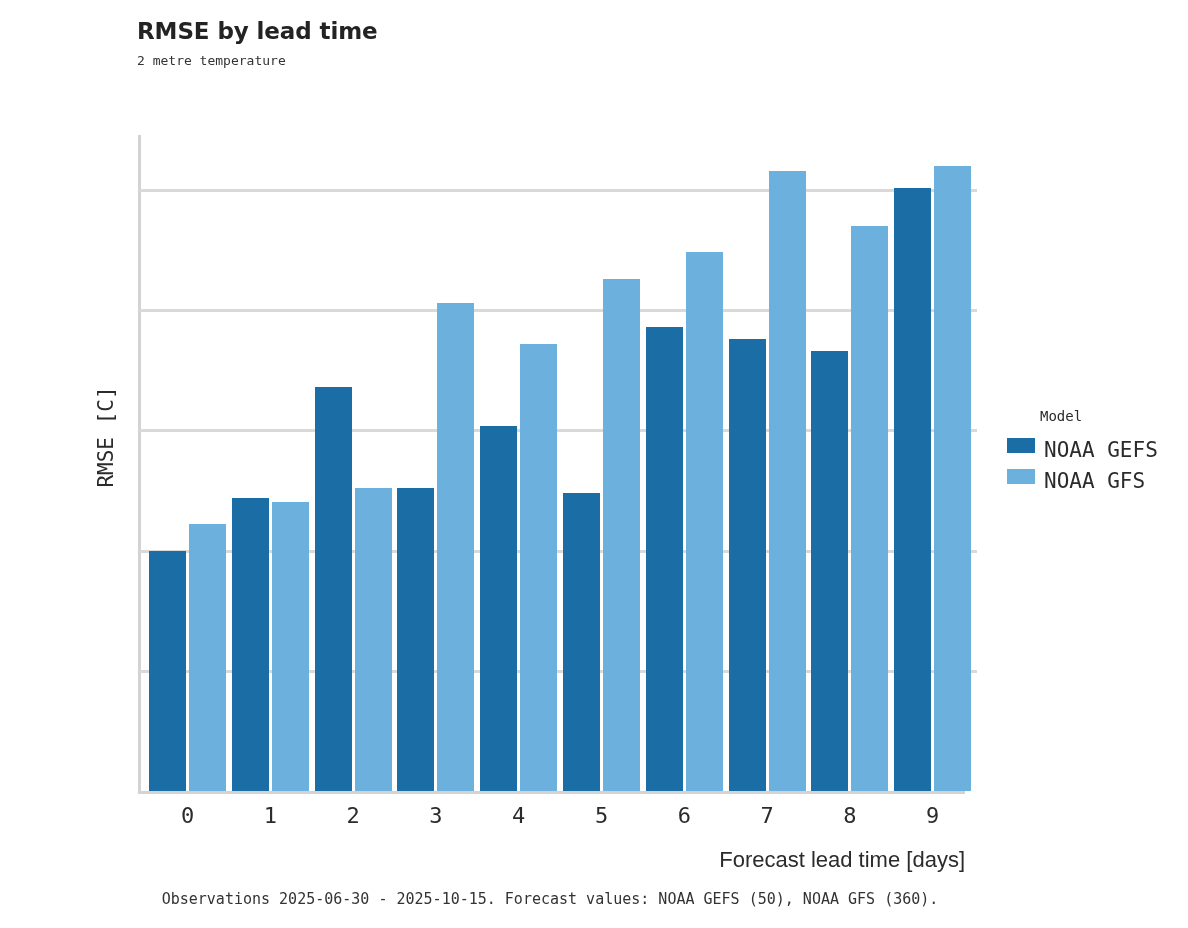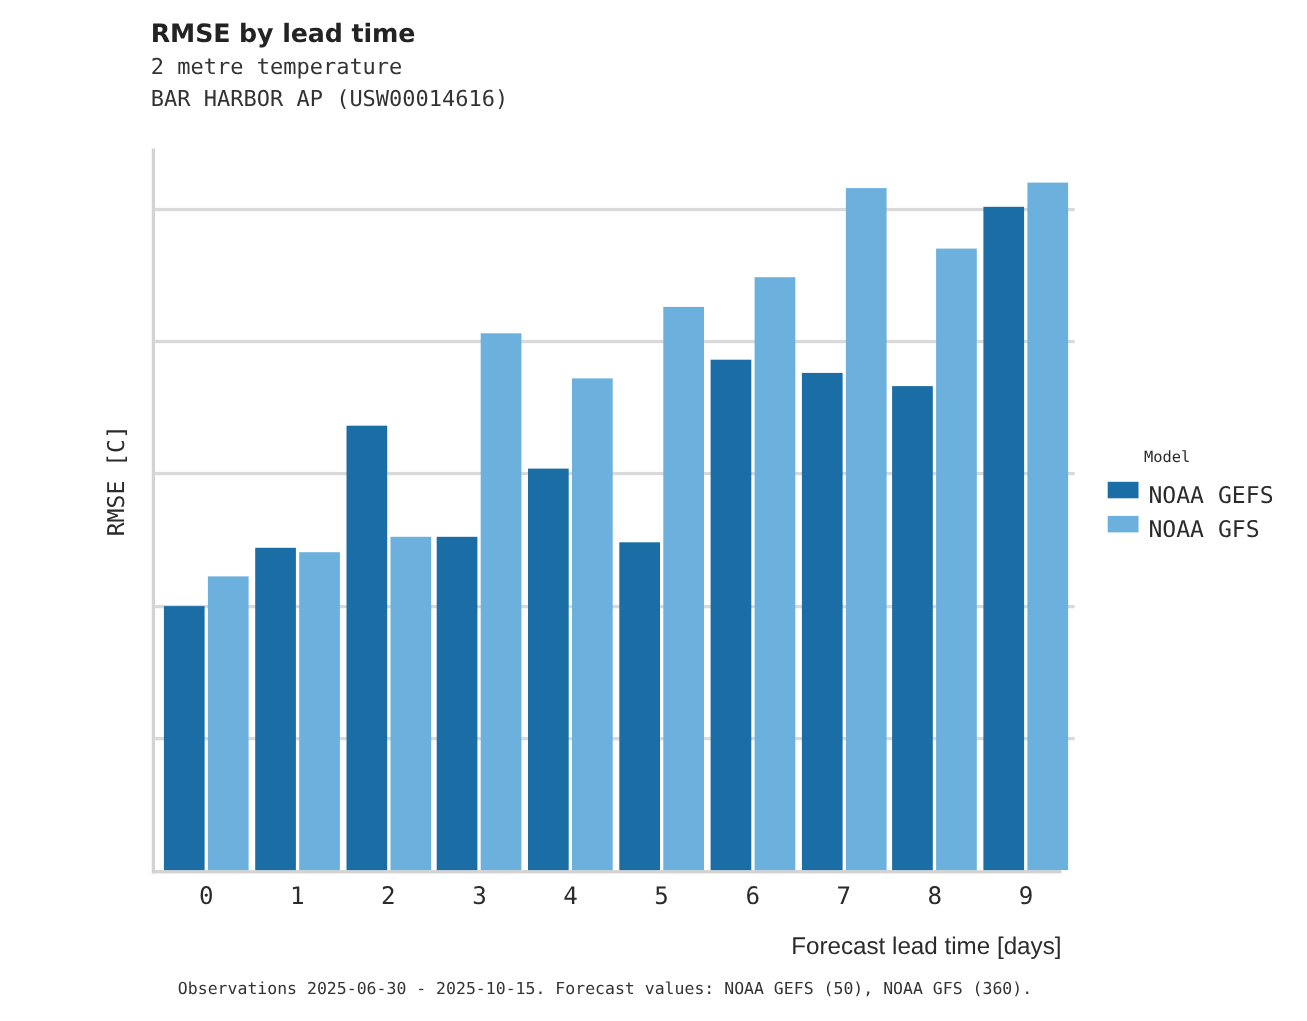--- a/index.html
+++ b/index.html
@@ -33,21 +33,21 @@
     font-weight: bold;
     font-size: 23px;
     line-height: 30px;
     color: #232323;
     letter-spacing: -0.1px;
     white-space: pre;
   }
   .chart-subtitle {
     font-family: "DejaVu Sans Mono", monospace;
     font-weight: normal;
-    font-size: 20px;
+    font-size: 13px;
     line-height: 29px;
     color: #333333;
     white-space: pre;
   }
   
   #plot-area {
     position: absolute;
     left: 122px;
     top: 135px;
     width: 827px;
@@ -166,21 +166,20 @@
   }
 </style>
 </head>
 <body>
 
 <div id="figure">
 
   <div class="title-block">
     <div class="chart-title">RMSE by lead time</div>
     <div class="chart-subtitle">2 metre temperature</div>
-    <div class="chart-subtitle">BAR HARBOR AP (USW00014616)</div>
   </div>
 
   <div id="plot-area">
     <div class="y-spine"></div>
     <div class="x-spine"></div>
     <div id="gridlines">
         <div class="gridline grid-main" style="top: 534.779px;"></div>
         <div class="gridline grid-stub-b" style="top: 534.779px;"></div>
         <div class="gridline grid-main" style="top: 414.559px;"></div>
         <div class="gridline grid-stub-b" style="top: 414.559px;"></div>

